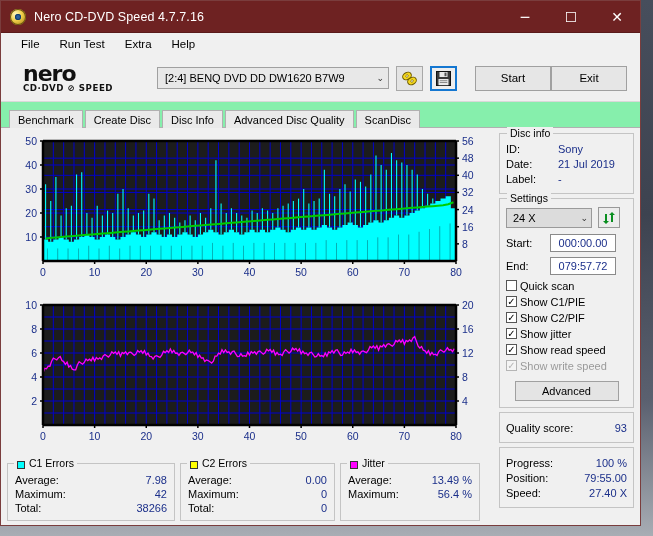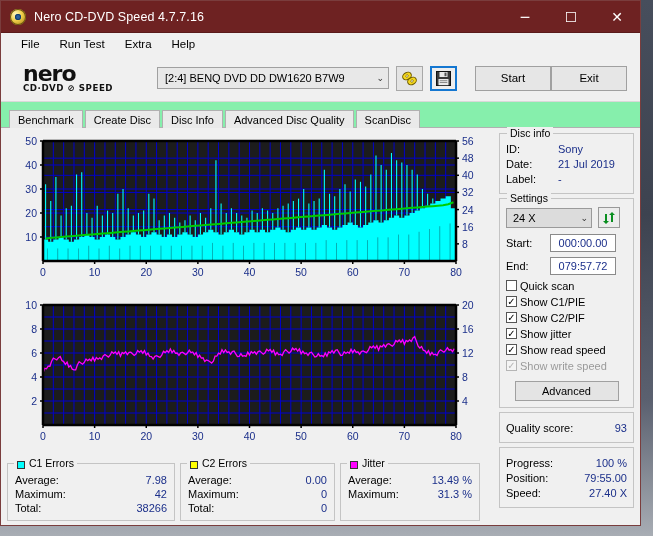--- a/index.html
+++ b/index.html
@@ -613,21 +613,21 @@
           <div class="glabel">
             <span class="swatch" id="sw-jit" style="background: rgb(255, 0, 255);"></span>
             <span>Jitter</span>
           </div>
           <div class="row">
             <span class="k">Average:</span>
             <span class="v">13.49 %</span>
           </div>
           <div class="row">
             <span class="k">Maximum:</span>
-            <span class="v">31.3 %</span>
+            <span class="v">56.4 %</span>
           </div>
         </div>
 
       </div>
     </div>
 
     <div id="right-col">
 
       <div class="group">
         <div class="glabel">Disc info</div>

